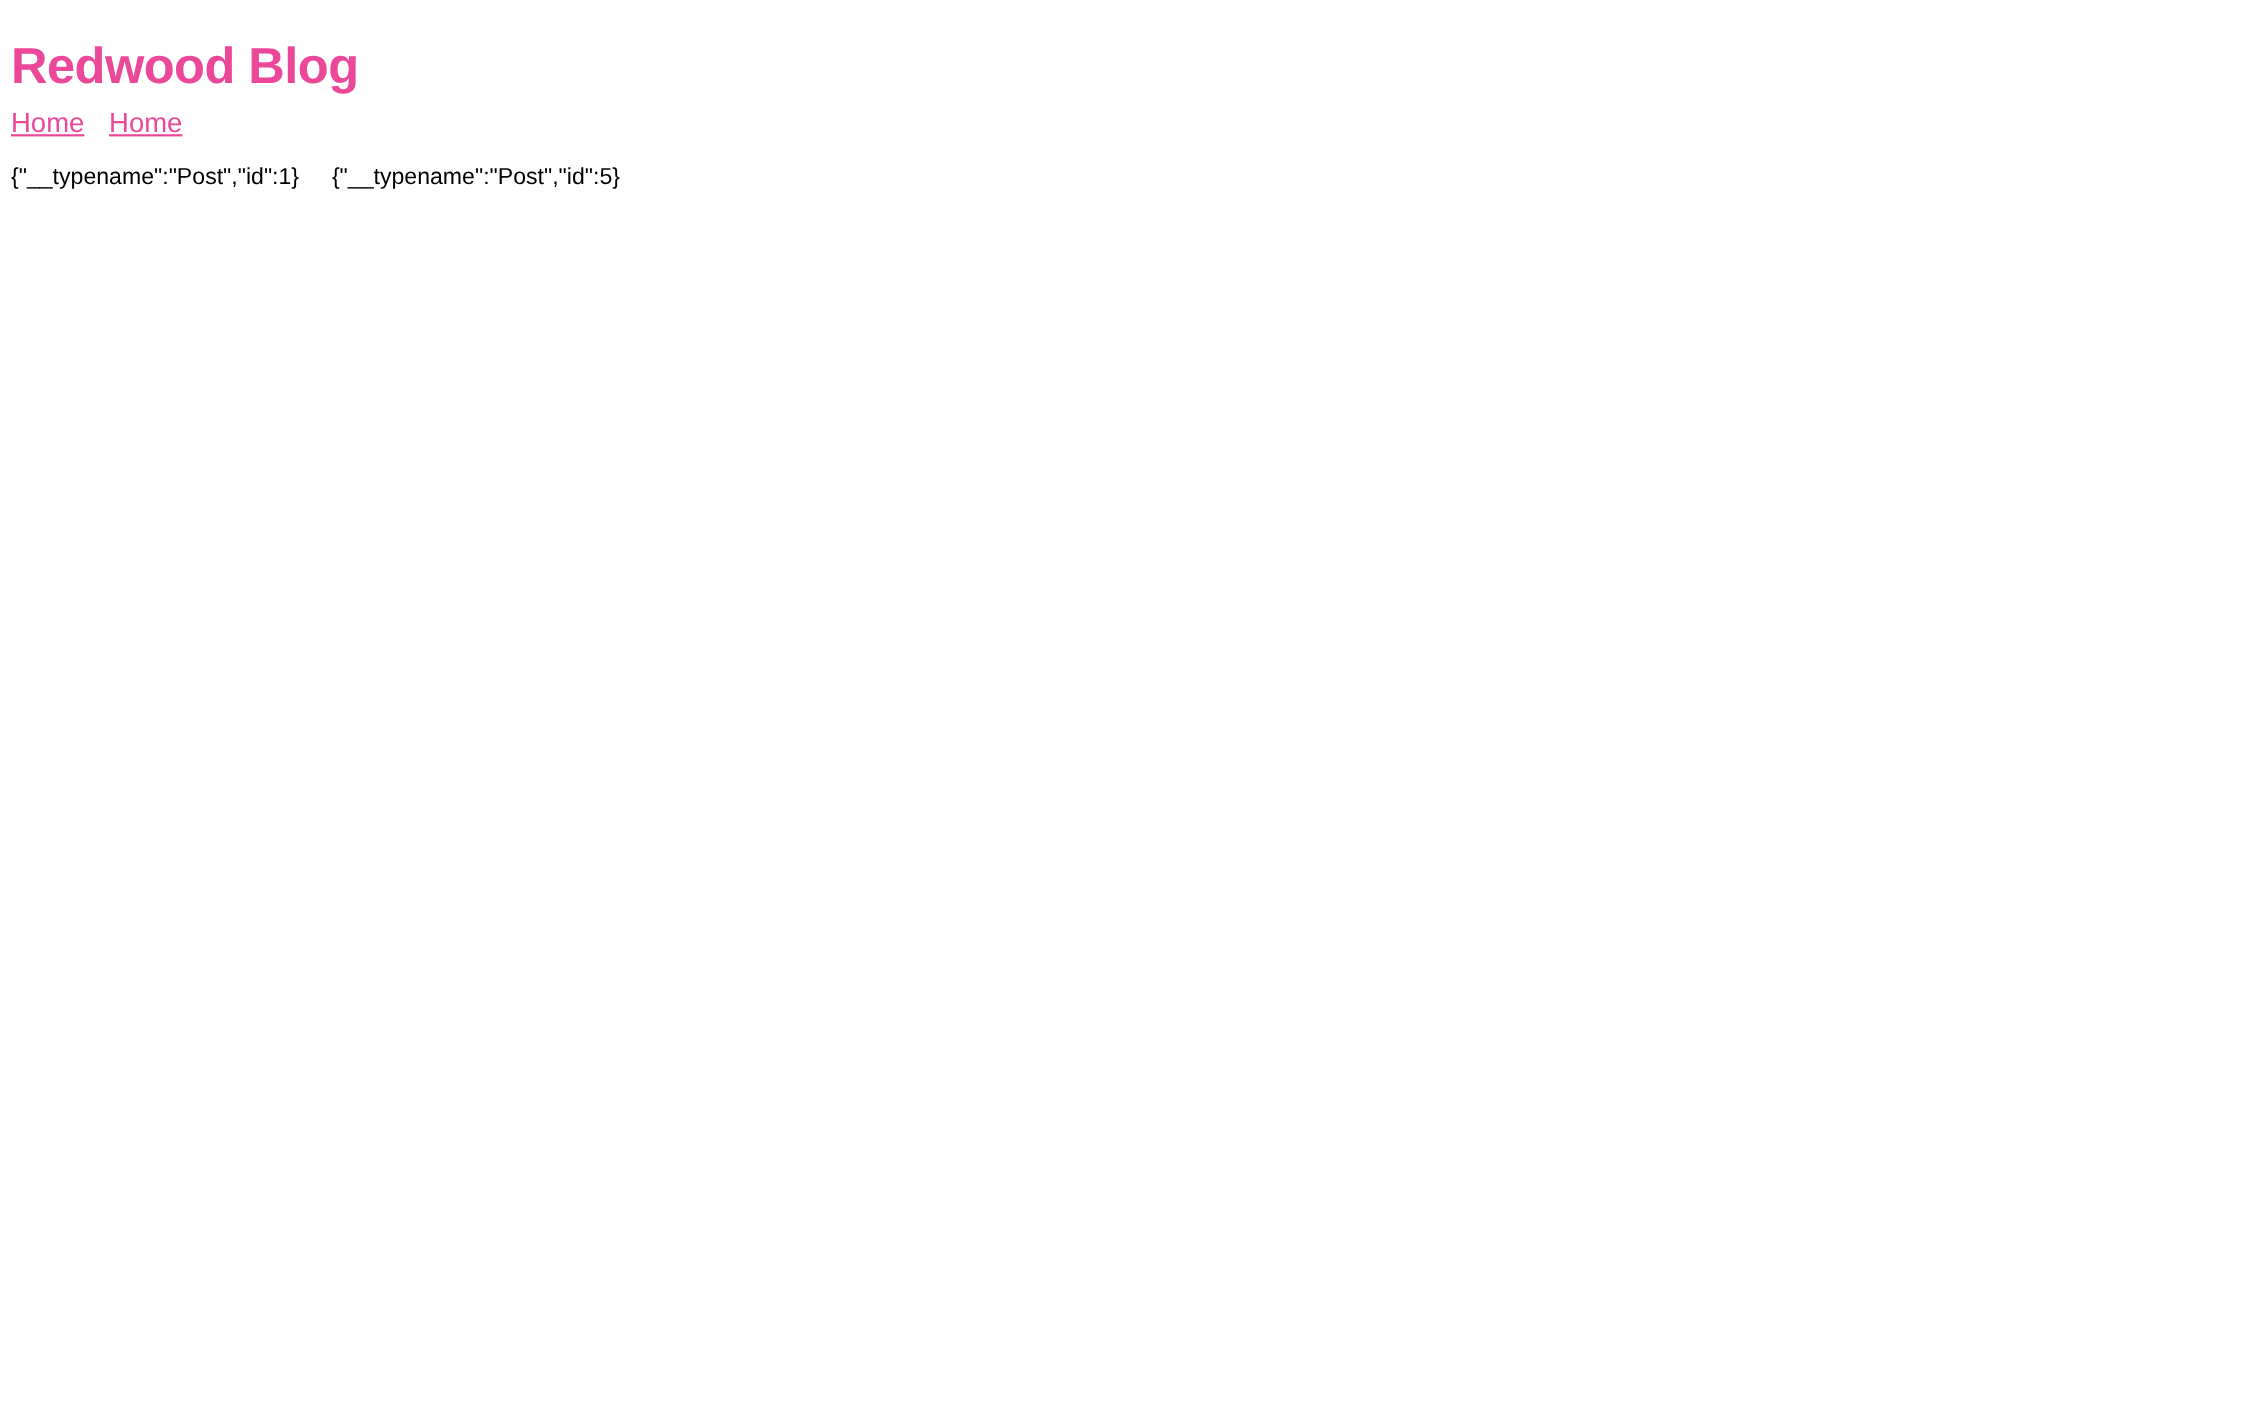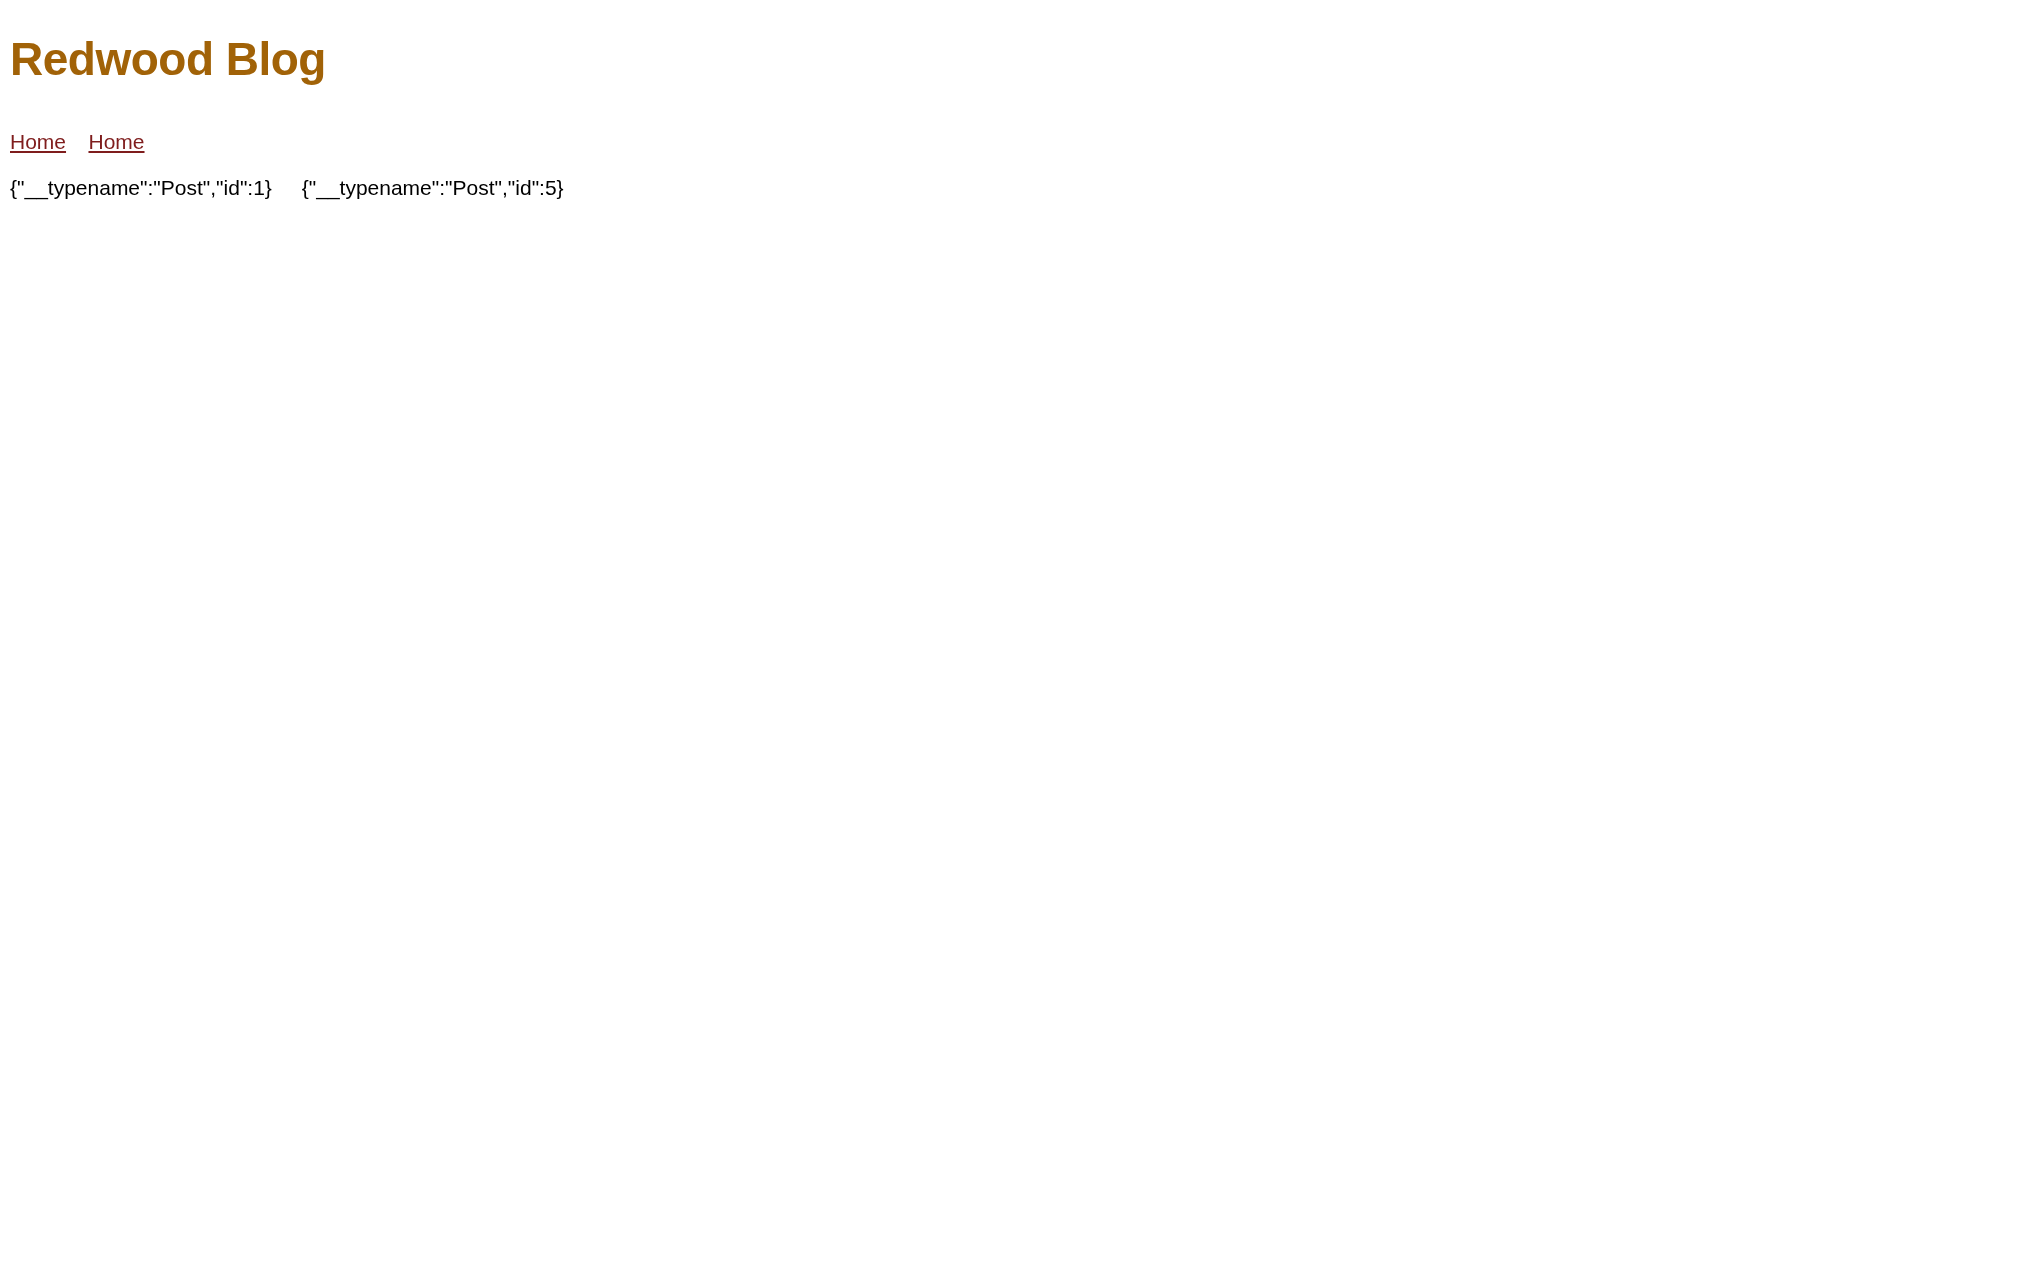--- a/index.html
+++ b/index.html
@@ -8,32 +8,32 @@
       box-sizing: border-box;
     }
     body {
       font-family: -apple-system, BlinkMacSystemFont, "Segoe UI", Helvetica, Arial, sans-serif;
       background: #ffffff;
       padding: 10px;
     }
     h1 {
       font-size: 46px;
       font-weight: 800;
-      color: #a16207;
+      color: #ec4899;
       margin-top: 22px;
-      margin-bottom: 44px;
+      margin-bottom: 12px;
       letter-spacing: -0.5px;
     }
     nav {
       margin-bottom: 22px;
     }
     nav a {
-      color: #7f1d1d;
+      color: #ec4899;
       text-decoration: underline;
-      font-size: 21px;
+      font-size: 25px;
       margin-right: 18px;
     }
     .posts {
       font-size: 21px;
       color: #000000;
     }
     .post-item {
       display: inline;
       margin-right: 24px;
     }

